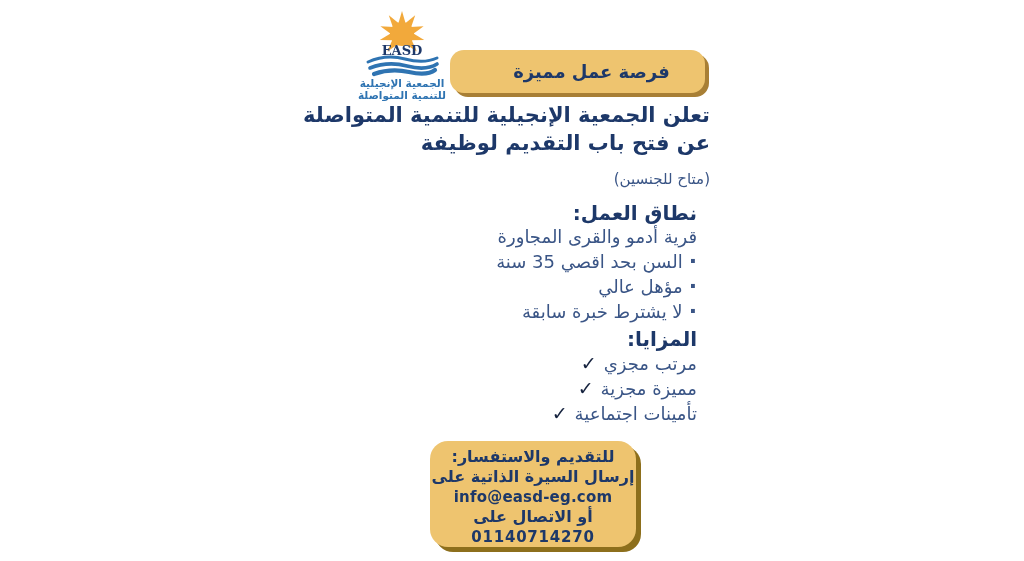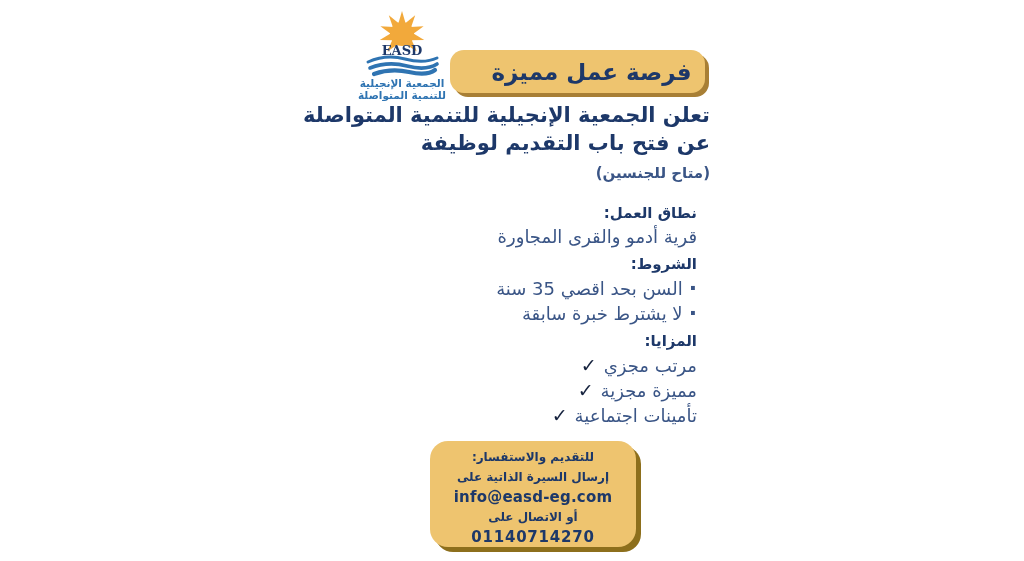--- a/index.html
+++ b/index.html
@@ -21,46 +21,46 @@
   
   .logo{position:absolute;left:5px;top:7px;width:94px;height:94px;}
 
   
   .badge{
     position:absolute;left:100px;top:50px;width:255px;height:43px;
     background:var(--gold);border-radius:14px;
     box-shadow:4px 4px 0 0 var(--gold-shadow-badge);
     display:flex;align-items:center;justify-content:center;
   }
-  .badge-label{font-size:23px;font-weight:bold;color:var(--navy);direction:rtl;white-space:nowrap;margin-left:28px;}
+  .badge-label{font-size:18px;font-weight:bold;color:var(--navy);direction:rtl;white-space:nowrap;margin-left:28px;}
 
   
   .intro{position:absolute;top:101px;left:0;width:100%;text-align:right;direction:rtl;}
   .intro-line{font-size:21px;font-weight:bold;color:var(--navy);line-height:28px;white-space:nowrap;}
   .job-title{font-size:33px;font-weight:bold;color:var(--navy);line-height:37px;}
-  .gender-note{font-size:15px;color:var(--slate);line-height:17px;margin-top:8px;font-weight:bold;}
+  .gender-note{font-size:15px;color:var(--slate);line-height:17px;margin-top:14px;}
 
   
   .sections{position:absolute;top:198px;left:0;right:13px;direction:rtl;text-align:right;}
-  .sec-heading{font-size:15px;font-weight:bold;color:var(--navy);line-height:24px;margin-top:3px;}
+  .sec-heading{font-size:20px;font-weight:bold;color:var(--navy);line-height:24px;margin-top:3px;}
   .sec-text,.item{font-size:18px;color:var(--slate);line-height:24px;}
   .bullet-icon{display:inline-block;font-weight:bold;color:var(--slate);margin-left:6px;}
   .bullet-icon::before{content:"\00B7";font-size:22px;}
   .check-icon{display:inline-block;color:var(--ink);font-weight:bold;margin-right:7px;font-size:19px;}
   .check-icon::before{content:"\2713";}
 
   
   .contact-box{
     position:absolute;left:80px;top:441px;width:206px;height:106px;
     background:var(--gold);border-radius:18px;
     box-shadow:5px 5px 0 0 var(--gold-shadow-box);
     text-align:center;direction:rtl;color:var(--navy);font-weight:bold;
     padding-top:6px;
   }
-  .contact-line{font-size:12px;line-height:20px;}
+  .contact-line{font-size:16px;line-height:20px;}
   .contact-email{font-size:15px;line-height:20px;direction:ltr;letter-spacing:.2px;}
   .contact-phone{font-size:15px;line-height:21px;direction:ltr;letter-spacing:.8px;}
 </style>
 </head>
 <body>
 
 <div class="flyer">
 
   <svg class="logo" viewBox="0 0 94 94">
     <g>
@@ -95,23 +95,25 @@
     <div class="intro-line">تعلن الجمعية الإنجيلية للتنمية المتواصلة</div>
     <div class="intro-line">عن فتح باب التقديم لوظيفة</div>
     <div class="gender-note">(متاح للجنسين)</div>
   </div>
 
   <div class="sections">
 
     <div class="sec-heading">نطاق العمل:</div>
     <div class="sec-text">قرية أدمو والقرى المجاورة</div>
 
-    <div class="sec-heading">الشروط:</div>
     <div class="item">
       <span class="bullet-icon"></span><span>السن بحد اقصي 35 سنة</span>
+    </div>
+    <div class="item">
+      <span class="bullet-icon"></span><span>مؤهل عالي</span>
     </div>
     <div class="item">
       <span class="bullet-icon"></span><span>لا يشترط خبرة سابقة</span>
     </div>
 
     <div class="sec-heading">المزايا:</div>
     <div class="item">
       <span>مرتب مجزي</span><span class="check-icon"></span>
     </div>
     <div class="item">

